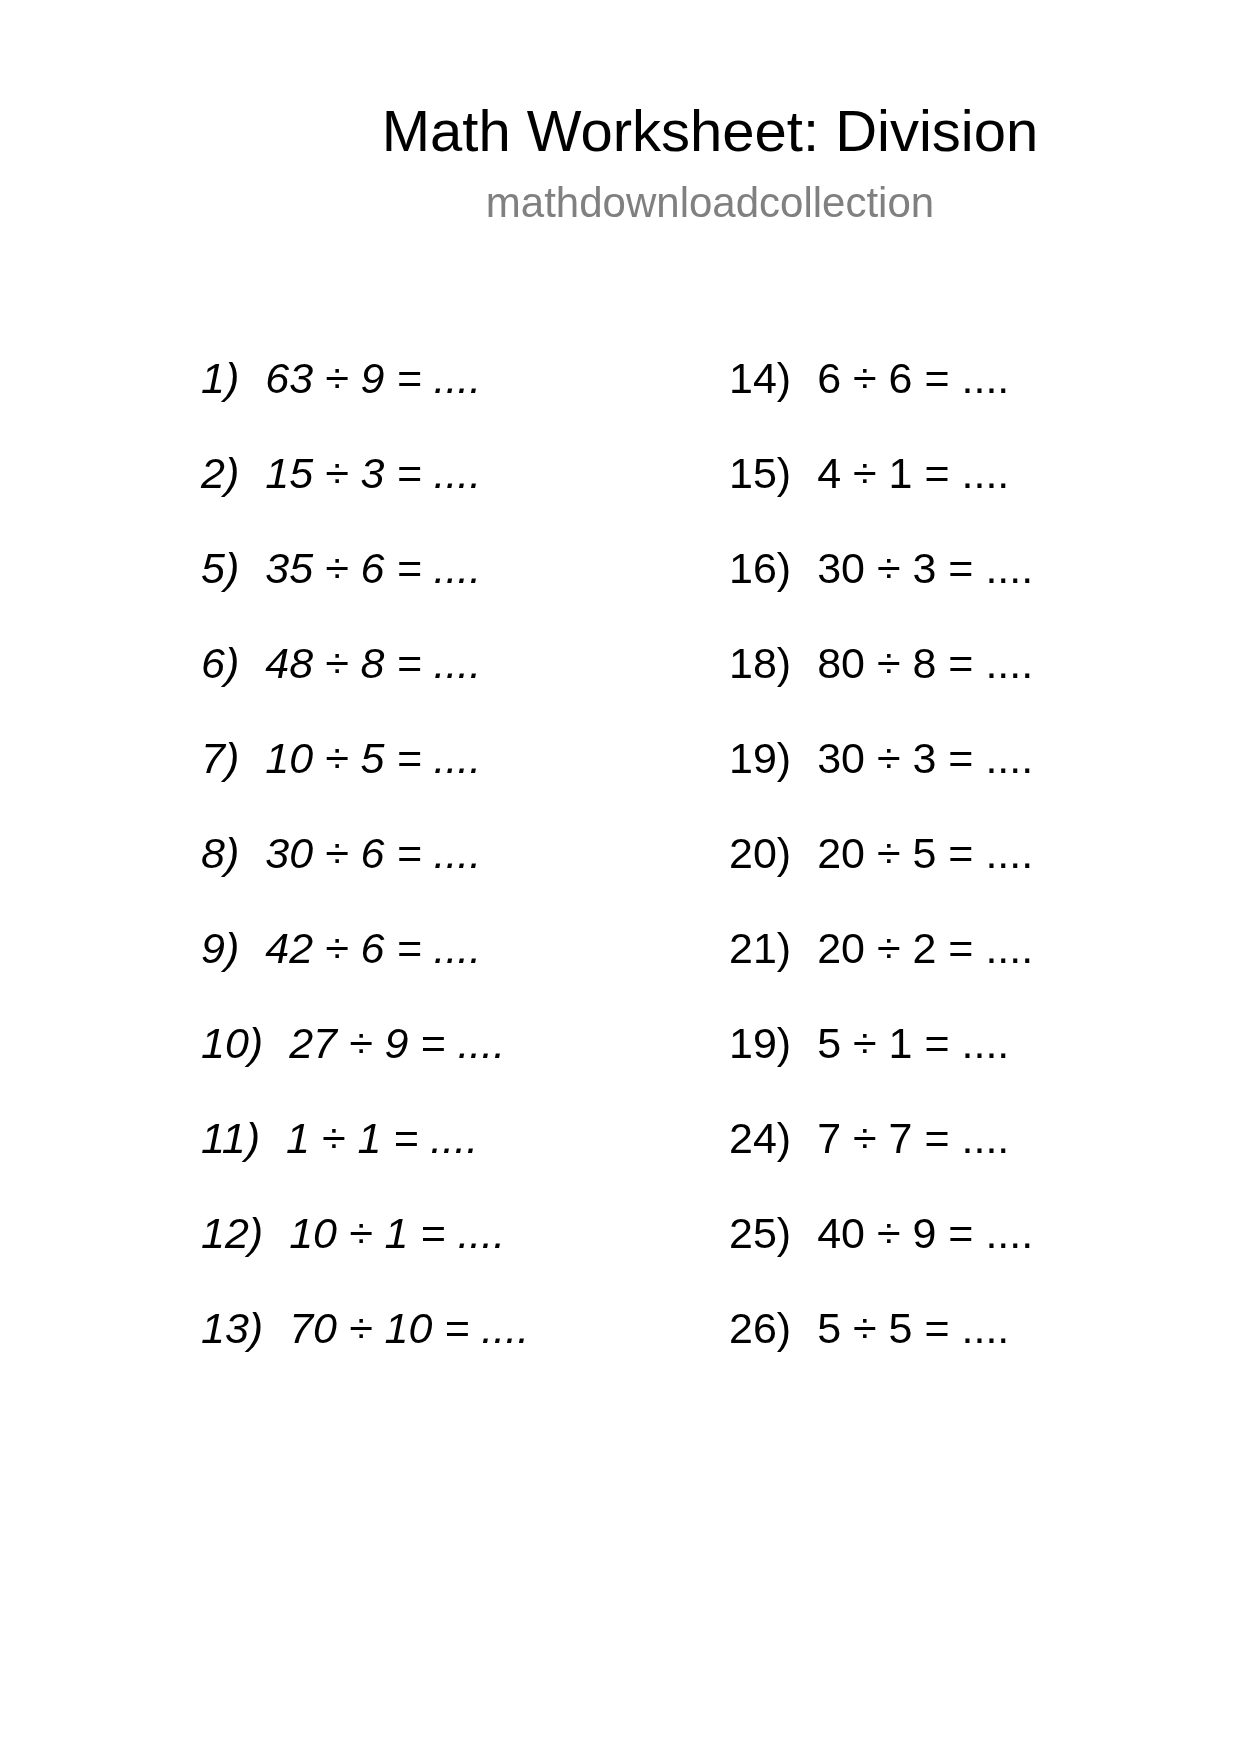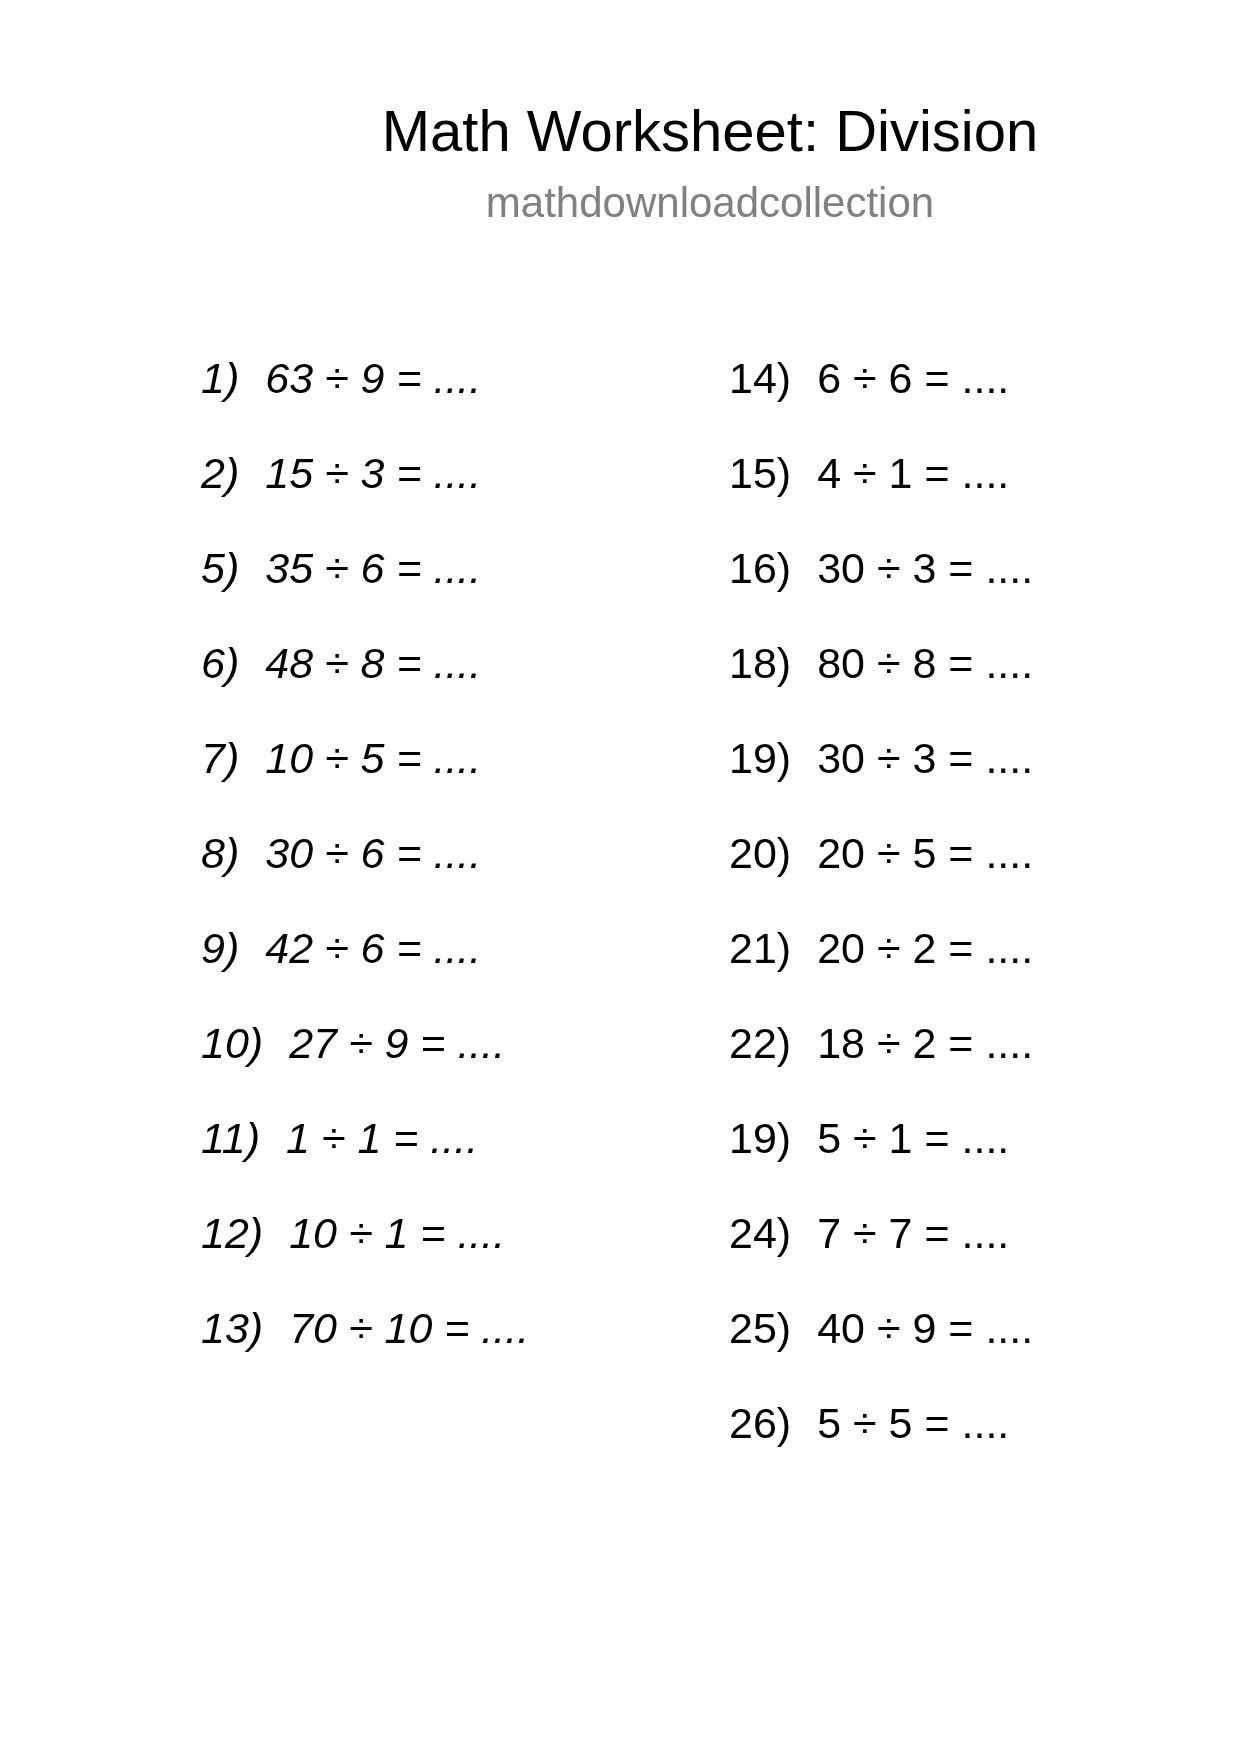--- a/index.html
+++ b/index.html
@@ -73,18 +73,17 @@
 </div>
 
 <div class="column col-right">
   <div class="problem"><span class="num">14)</span><span class="expr">6 ÷ 6 = ....</span></div>
   <div class="problem"><span class="num">15)</span><span class="expr">4 ÷ 1 = ....</span></div>
   <div class="problem"><span class="num">16)</span><span class="expr">30 ÷ 3 = ....</span></div>
   <div class="problem"><span class="num">18)</span><span class="expr">80 ÷ 8 = ....</span></div>
   <div class="problem"><span class="num">19)</span><span class="expr">30 ÷ 3 = ....</span></div>
   <div class="problem"><span class="num">20)</span><span class="expr">20 ÷ 5 = ....</span></div>
   <div class="problem"><span class="num">21)</span><span class="expr">20 ÷ 2 = ....</span></div>
-  <div class="problem"><span class="num">22)</span><span class="expr">18 ÷ 2 = ....</span></div>
   <div class="problem"><span class="num">19)</span><span class="expr">5 ÷ 1 = ....</span></div>
   <div class="problem"><span class="num">24)</span><span class="expr">7 ÷ 7 = ....</span></div>
   <div class="problem"><span class="num">25)</span><span class="expr">40 ÷ 9 = ....</span></div>
   <div class="problem"><span class="num">26)</span><span class="expr">5 ÷ 5 = ....</span></div>
 </div>
 
 </body></html>

